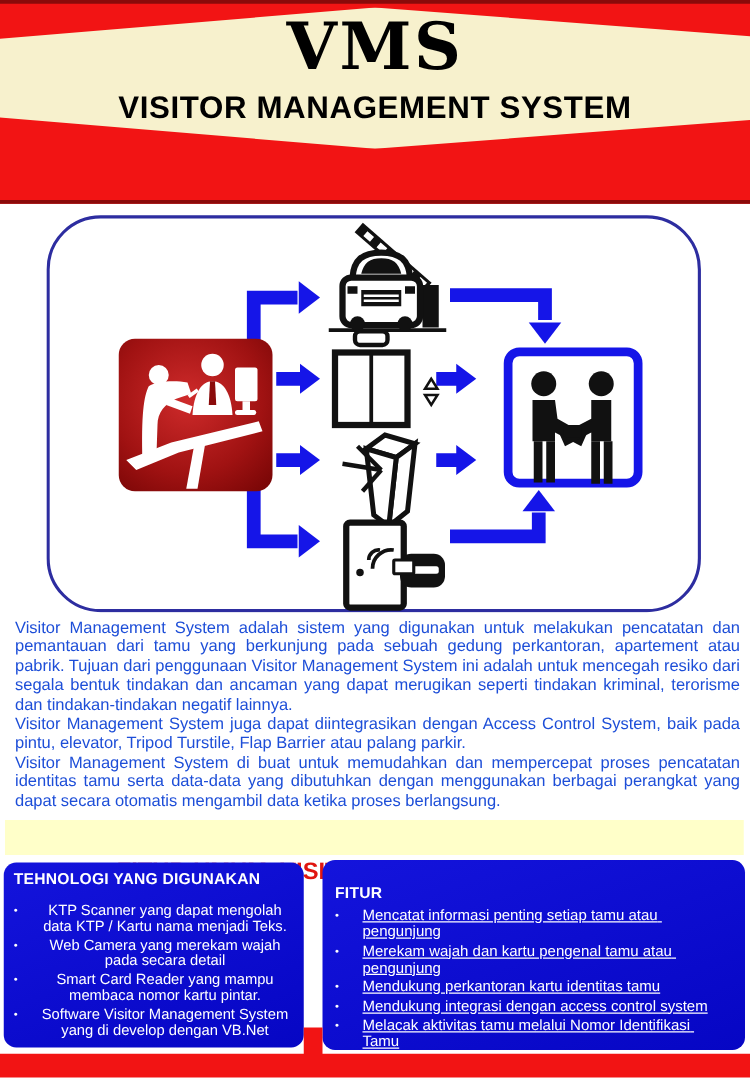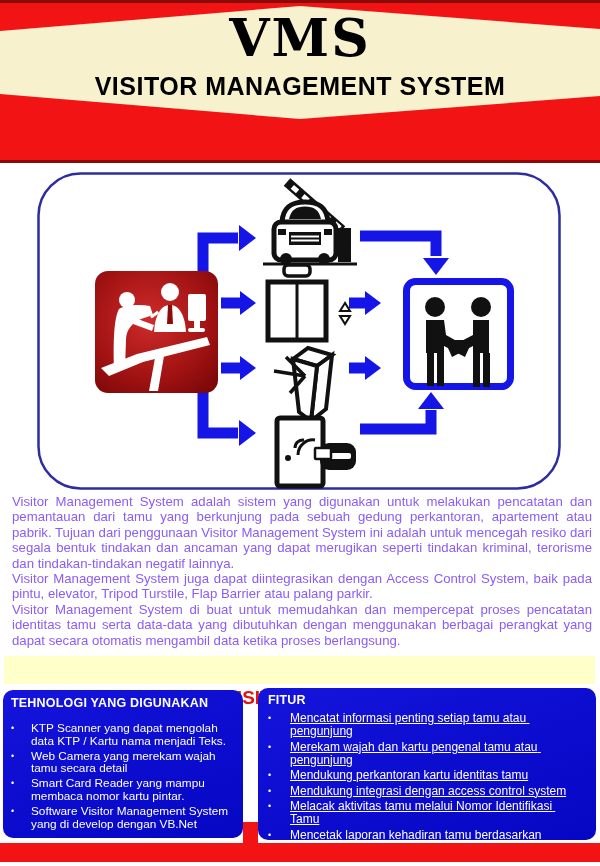--- a/index.html
+++ b/index.html
@@ -14,40 +14,40 @@
   .hdr-shape{position:absolute;left:0;top:0;width:600px;height:160px;background:#f7f1cd;
     clip-path:polygon(0px 31px,300px 6px,600px 29px,600px 96px,300px 119px,0px 94px);}
   .logo{position:absolute;top:10px;left:0;width:100%;text-align:center;
         font-family:"DejaVu Serif","Liberation Serif",serif;font-weight:bold;
         font-size:52px;line-height:56px;color:#000000;letter-spacing:2px;}
   .subtitle{position:absolute;top:72px;left:0;width:100%;text-align:center;
         font-weight:bold;font-size:25px;color:#000000;letter-spacing:0.5px;}
   
   .diagram{position:absolute;left:37px;top:172px;width:524px;height:318px;}
   
-  .desc{position:absolute;left:12px;top:494px;width:580px;color:#8b5cf6;
+  .desc{position:absolute;left:12px;top:494px;width:580px;color:#1d4ed8;
         font-size:13.2px;line-height:15.4px;text-align:justify;}
   .desc p{margin:0;}
   
   .banner{position:absolute;left:4px;top:656px;width:591px;height:28px;background:#ffffc9;
           text-align:center;line-height:28px;font-weight:bold;font-size:19px;color:#e0150f;
           white-space:pre-wrap;}
   
   .bluebox{position:absolute;background:linear-gradient(160deg,#1414dc 0%,#0606c4 100%);
            border-radius:10px;color:#ffffff;box-sizing:border-box;}
   .box-left{left:3px;top:690px;width:240px;height:148px;padding:6px 10px 6px 8px;}
-  .box-right{left:258px;top:688px;width:338px;height:152px;padding:5px 12px 5px 10px;}
+  .box-right{left:258px;top:688px;width:338px;height:152px;padding:19px 12px 5px 10px;}
   .boxtitle{font-weight:bold;font-size:12.5px;letter-spacing:0.2px;}
   .box-left .boxtitle{margin-bottom:12px;}
   .box-right .boxtitle{margin-bottom:5px;}
   .row{display:flex;margin-bottom:2px;}
   .dot{width:12px;flex:0 0 12px;font-size:9px;line-height:12.5px;text-align:left;}
   .box-left .dot{margin-right:8px;}
   .box-right .dot{margin-right:10px;}
-  .box-left .itxt{font-size:11.8px;line-height:12.8px;}
+  .box-left .itxt{font-size:11.8px;line-height:12.8px;text-align:center;}
   .box-right .itxt{font-size:12px;line-height:13px;white-space:pre-wrap;text-decoration:underline;}
   .box-right .row{margin-bottom:2.5px;}
   
   .gap-connector{position:absolute;left:243px;top:822px;width:15px;height:25px;background:#f21414;}
   .footband{position:absolute;left:0;top:843px;width:600px;height:19px;background:#f21414;}
 </style>
 </head>
 <body>
 
 <div class="page">
@@ -181,21 +181,21 @@
     <div class="boxtitle">TEHNOLOGI YANG DIGUNAKAN</div>
     <div class="items">
 
         <div class="row">
           <span class="dot">•</span>
           <span class="itxt">KTP Scanner yang dapat mengolah data KTP / Kartu nama menjadi Teks.</span>
         </div>
 
         <div class="row">
           <span class="dot">•</span>
-          <span class="itxt">Web Camera yang merekam wajah tamu secara detail</span>
+          <span class="itxt">Web Camera yang merekam wajah pada secara detail</span>
         </div>
 
         <div class="row">
           <span class="dot">•</span>
           <span class="itxt">Smart Card Reader yang mampu membaca nomor kartu pintar.</span>
         </div>
 
         <div class="row">
           <span class="dot">•</span>
           <span class="itxt">Software Visitor Management System yang di develop dengan VB.Net</span>

